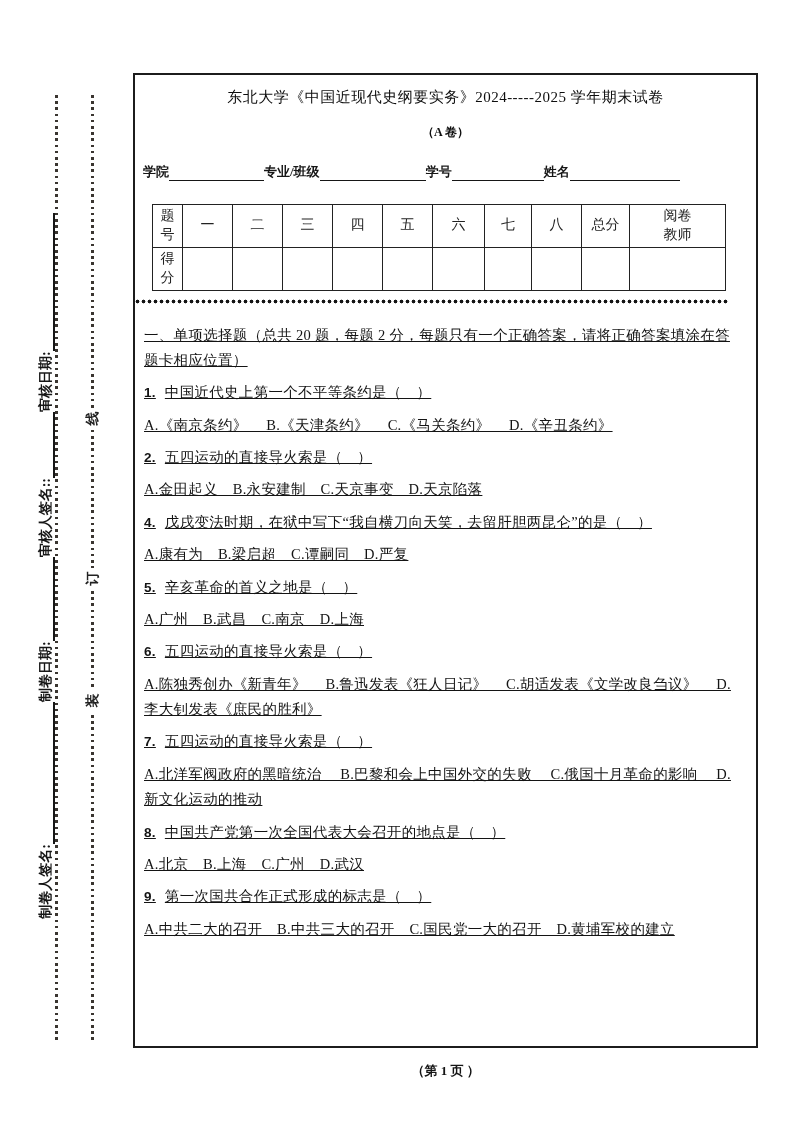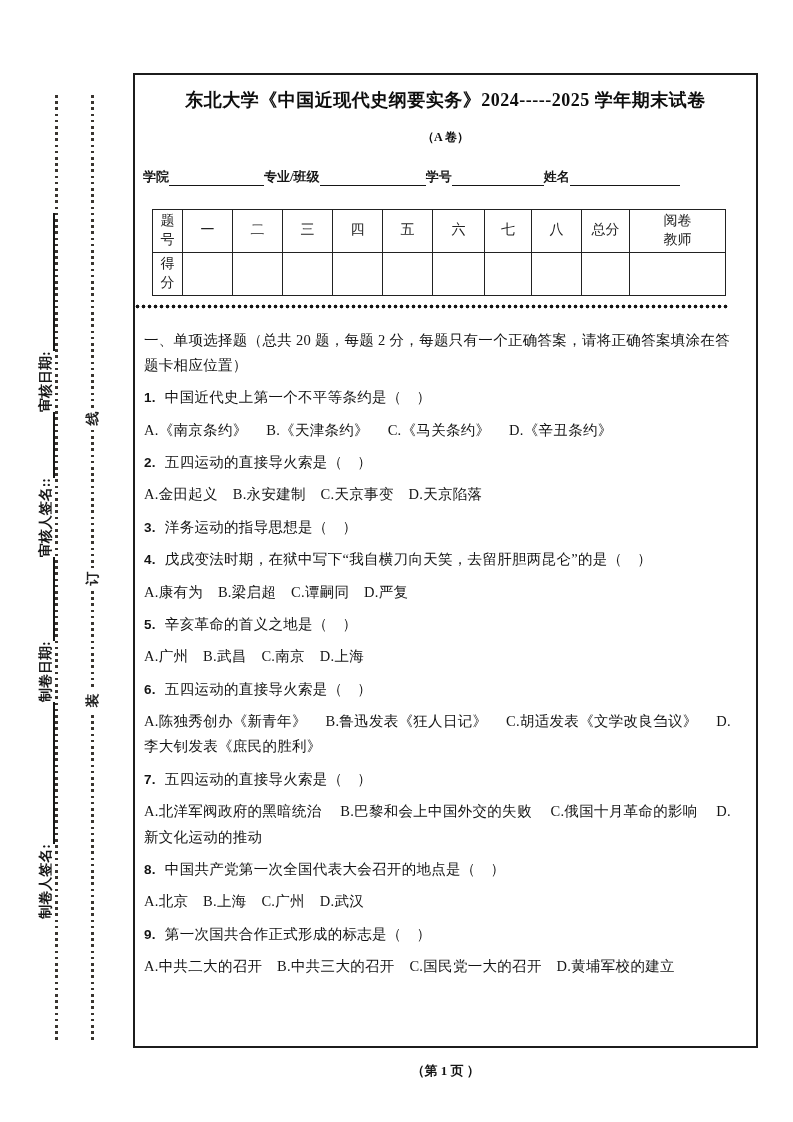--- a/index.html
+++ b/index.html
@@ -27,21 +27,21 @@
     display:flex; align-items:flex-end; justify-content:center;
     font-size:14px; font-weight:bold; white-space:nowrap; color:#161616;
   }
   .so-line { display:inline-block; height:16px; border-bottom:2px solid #161616; }
   
   .paper-box {
     position:absolute; left:133px; top:73px; width:625px; height:975px;
     border:2px solid #1c1c1c; background:#fff;
   }
   .exam-title {
-    margin-top:13px; text-align:center; font-size:18px; font-weight:bold;
+    margin-top:13px; text-align:center; font-size:15px; font-weight:normal;
     letter-spacing:0.5px; white-space:nowrap; color:#0e0e0e;
   }
   .exam-subtitle { margin-top:17px; text-align:center; font-size:12px; font-weight:bold; color:#0e0e0e; }
   .fields {
     margin:20px 0 0 8px; display:flex; align-items:flex-end;
     font-size:13px; font-weight:bold; height:20px; color:#161616;
   }
   .field-line { display:inline-block; height:15px; border-bottom:1.6px solid #161616; }
   
   table.score {
@@ -54,21 +54,21 @@
   .dotline {
     margin:8px 0 0 0; width:594px; height:5px;
     background-image:radial-gradient(circle at 2.5px 2.5px,#151515 1.8px,transparent 2.1px);
     background-size:6px 5px; background-repeat:repeat-x;
   }
   
   .questions {
     padding:12px 12px 0 9px; font-size:14.5px; line-height:1.75; color:#141414;
     letter-spacing:0.3px;
   }
-  .questions p { margin:7px 0; white-space:pre-wrap; }
+  .questions p { margin:7px 0; white-space:pre-wrap;text-decoration:underline; }
   .q-num { font-family:"Liberation Sans","DejaVu Sans",sans-serif; font-weight:bold; margin-right:9px; font-size:13.5px; }
   .footer {
     position:absolute; left:133px; top:1062px; width:625px;
     text-align:center; font-size:13px; font-weight:bold; color:#141414;
   }
 </style>
 </head>
 <body>
 
 <div class="page">
@@ -157,21 +157,20 @@
 
     <div class="questions">
       <p>一、单项选择题（总共 20 题，每题 2 分，每题只有一个正确答案，请将正确答案填涂在答题卡相应位置）</p>
 
       <p><span class="q-num">1.</span><span>中国近代史上第一个不平等条约是（　）</span></p>
       <p>A.《南京条约》　 B.《天津条约》　 C.《马关条约》　 D.《辛丑条约》</p>
 
       <p><span class="q-num">2.</span><span>五四运动的直接导火索是（　）</span></p>
       <p>A.金田起义　B.永安建制　C.天京事变　D.天京陷落</p>
 
-      <p><span class="q-num">3.</span><span>洋务运动的指导思想是（　）</span></p>
 
       <p><span class="q-num">4.</span><span>戊戌变法时期，在狱中写下“我自横刀向天笑，去留肝胆两昆仑”的是（　）</span></p>
       <p>A.康有为　B.梁启超　C.谭嗣同　D.严复</p>
 
       <p><span class="q-num">5.</span><span>辛亥革命的首义之地是（　）</span></p>
       <p>A.广州　B.武昌　C.南京　D.上海</p>
 
       <p><span class="q-num">6.</span><span>五四运动的直接导火索是（　）</span></p>
       <p>A.陈独秀创办《新青年》　 B.鲁迅发表《狂人日记》　 C.胡适发表《文学改良刍议》　 D.李大钊发表《庶民的胜利》</p>
 

